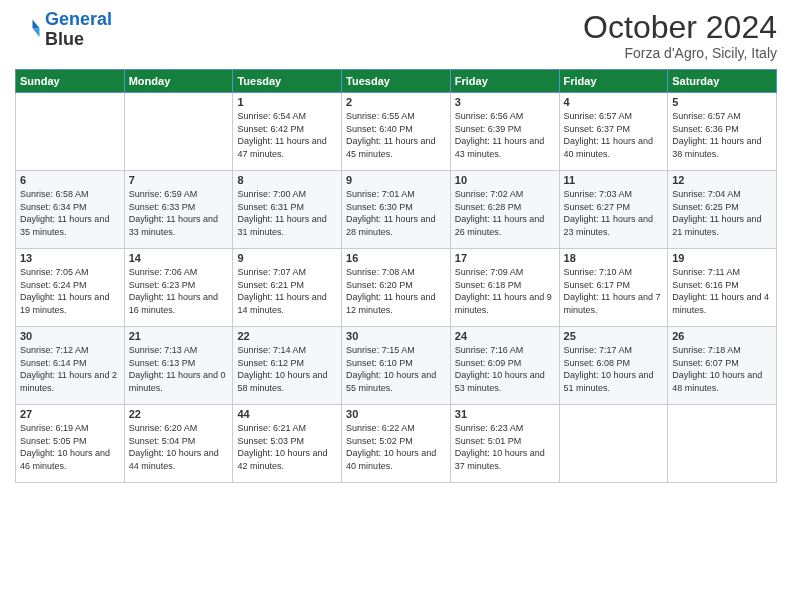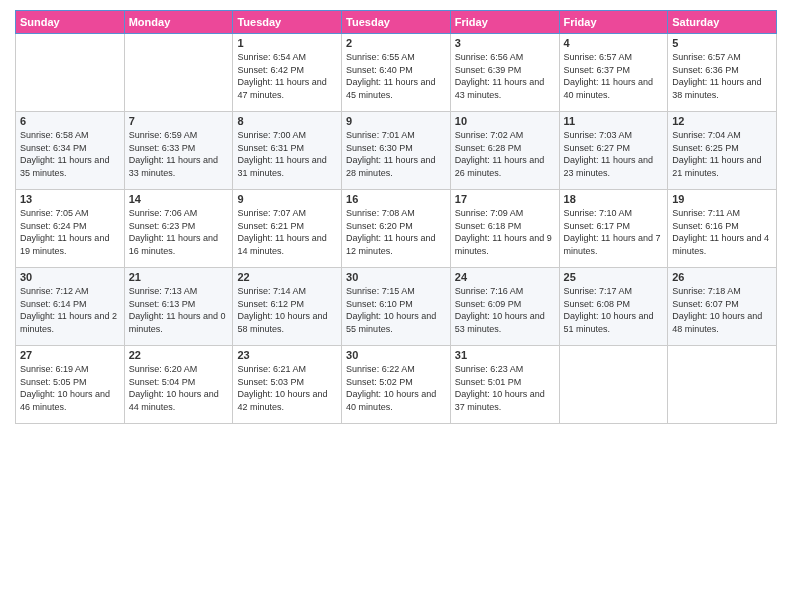--- a/index.html
+++ b/index.html
@@ -48,21 +48,21 @@
     .subtitle {
       font-size: 14px;
       color: #555;
     }
     table {
       width: 100%;
       border-collapse: collapse;
       table-layout: fixed;
     }
     thead tr th {
-      background-color: #ec4899;
+      background-color: #15803d;
       color: #fff;
       font-size: 11px;
       font-weight: bold;
       padding: 5px 4px;
       text-align: left;
       border: 1px solid #5590d4;
     }
     tbody tr td {
       vertical-align: top;
       border: 1px solid #ccc;
@@ -86,20 +86,36 @@
       color: #333;
     }
     .empty-cell {
       background: #fff !important;
     }
   </style>
 </head>
 <body>
 
 <div class="container">
+  <div class="header">
+    <div class="logo">
+      <svg class="logo-icon" viewBox="0 0 32 32">
+        <polygon points="20,4 28,14 20,14" fill="#1a6bba"></polygon>
+        <polygon points="20,14 28,14 28,24" fill="#3a9ad9"></polygon>
+      </svg>
+      <div class="logo-text">
+        <div><span class="blue">General</span></div>
+        <div>Blue</div>
+      </div>
+    </div>
+    <div class="title-section">
+      <div class="month-title">October 2024</div>
+      <div class="subtitle">Forza d'Agro, Sicily, Italy</div>
+    </div>
+  </div>
 
   <table>
     <thead>
       <tr>
       <th>Sunday</th>
           <th>Monday</th>
           <th>Tuesday</th>
           <th>Tuesday</th>
           <th>Friday</th>
           <th>Friday</th>
@@ -224,21 +240,21 @@
         <tr>
           <td>
             <div class="day-num">27</div>
             <div class="day-info">Sunrise: 6:19 AM<br>Sunset: 5:05 PM<br>Daylight: 10 hours and 46 minutes.</div>
           </td>
           <td>
             <div class="day-num">22</div>
             <div class="day-info">Sunrise: 6:20 AM<br>Sunset: 5:04 PM<br>Daylight: 10 hours and 44 minutes.</div>
           </td>
           <td>
-            <div class="day-num">23</div>
+            <div class="day-num">44</div>
             <div class="day-info">Sunrise: 6:21 AM<br>Sunset: 5:03 PM<br>Daylight: 10 hours and 42 minutes.</div>
           </td>
           <td>
             <div class="day-num">30</div>
             <div class="day-info">Sunrise: 6:22 AM<br>Sunset: 5:02 PM<br>Daylight: 10 hours and 40 minutes.</div>
           </td>
           <td>
             <div class="day-num">31</div>
             <div class="day-info">Sunrise: 6:23 AM<br>Sunset: 5:01 PM<br>Daylight: 10 hours and 37 minutes.</div>
           </td>

